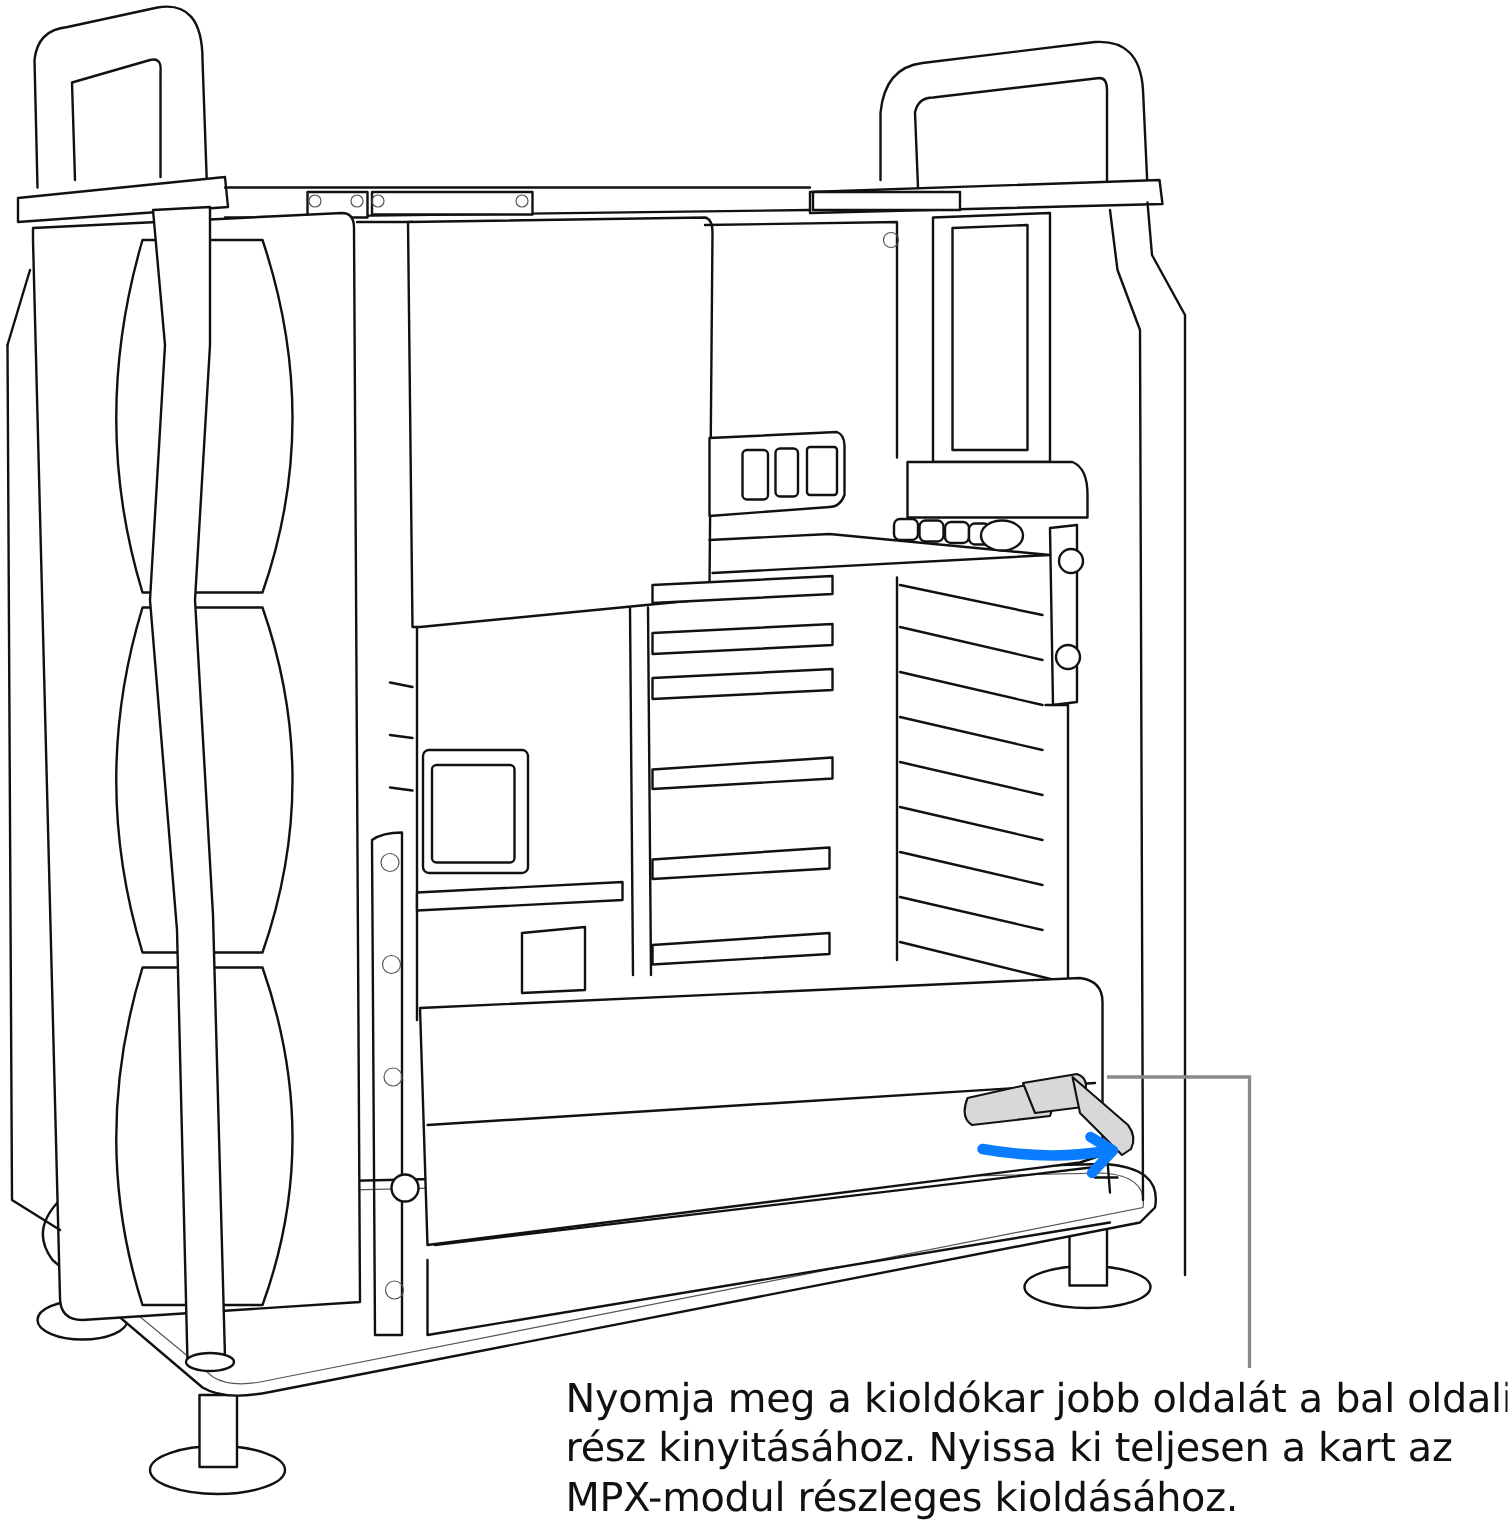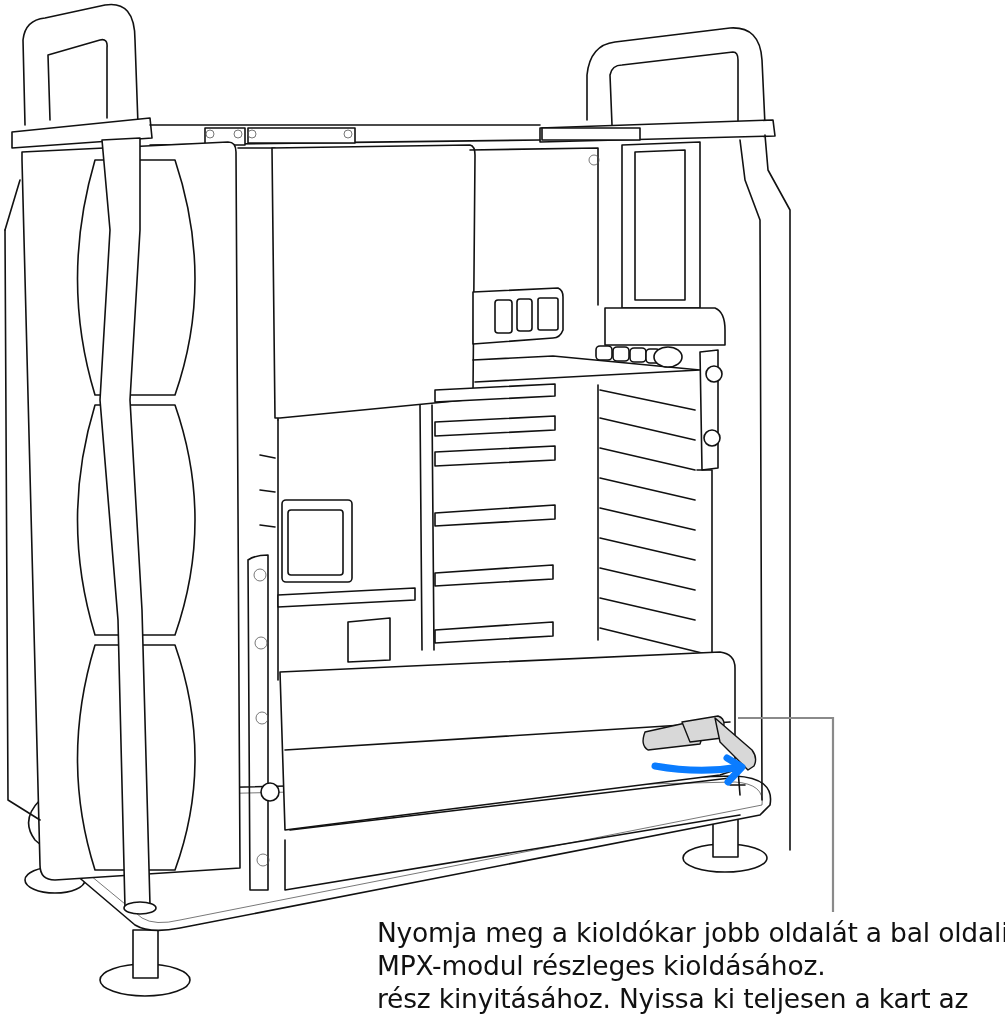--- a/index.html
+++ b/index.html
@@ -150,15 +150,15 @@
   <g>
     <path d="M655 766 Q700 774 740 767" fill="none" stroke="#0a7cff" stroke-width="7" stroke-linecap="round"></path>
     <path d="M727 758 L742 767 L728 782" fill="none" stroke="#0a7cff" stroke-width="7" stroke-linecap="round" stroke-linejoin="round"></path>
   </g>
 
   <polyline class="callout" points="738,718 833,718 833,912"></polyline>
 </svg>
 
 <div id="caption">
   <span>Nyomja meg a kioldókar jobb oldalát a bal oldali</span>
+  <span>rész kinyitásához. Nyissa ki teljesen a kart az</span>
   <span>MPX-modul részleges kioldásához.</span>
-  <span>rész kinyitásához. Nyissa ki teljesen a kart az</span>
 </div>
 
 </body></html>

